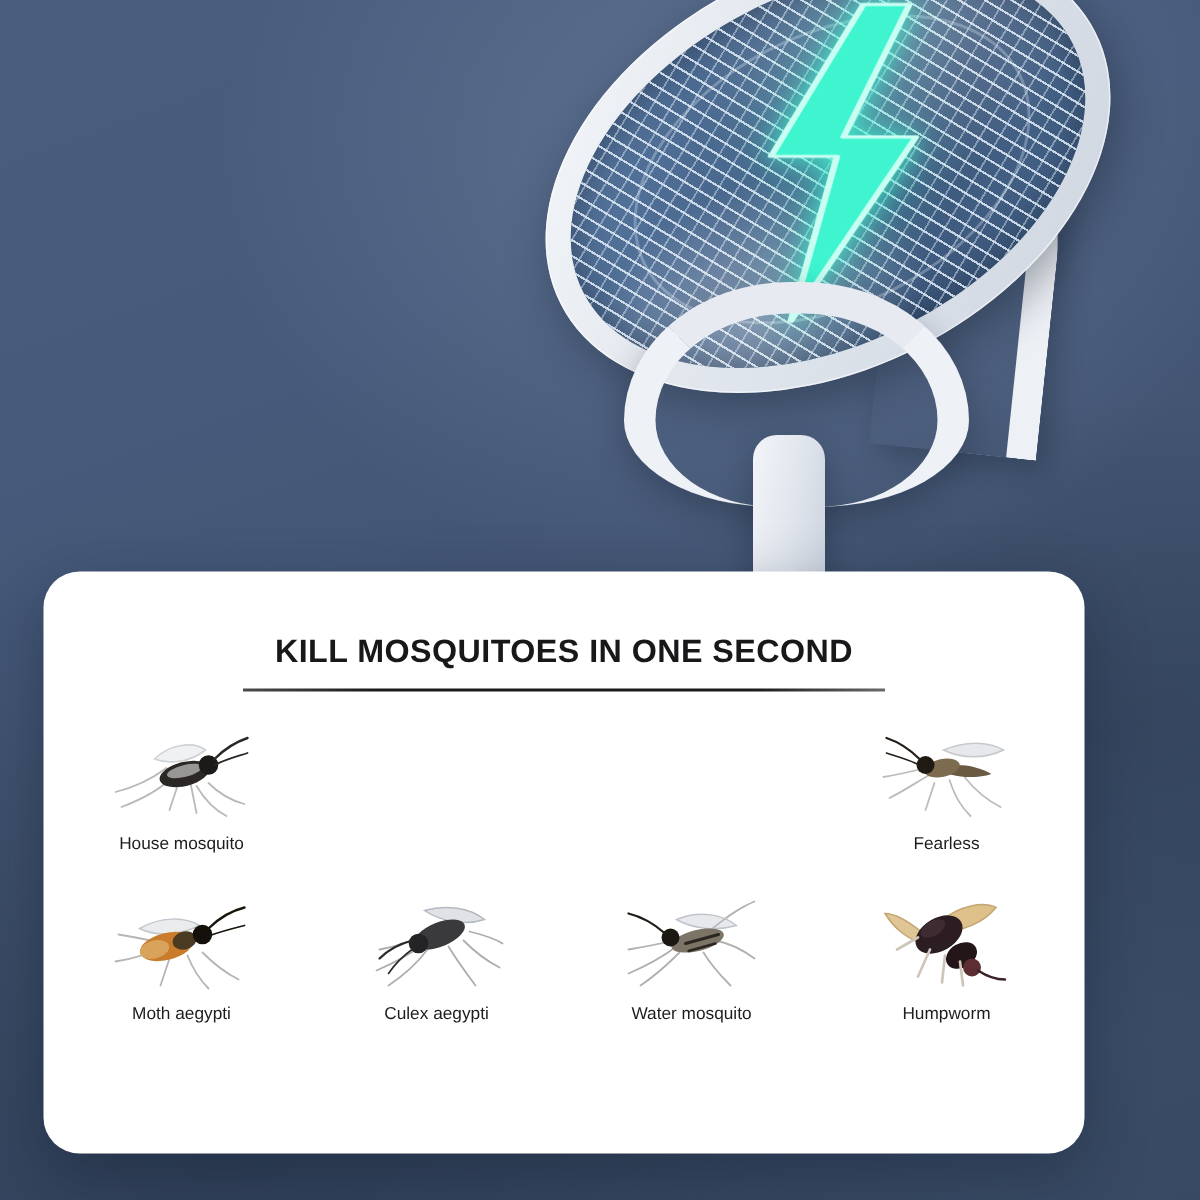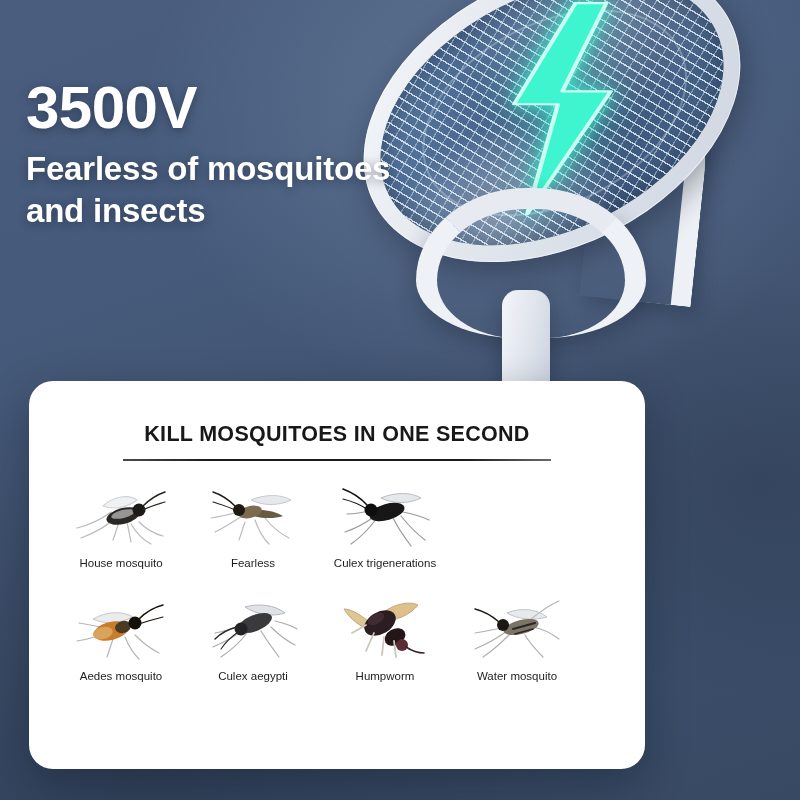--- a/index.html
+++ b/index.html
@@ -168,21 +168,21 @@
     box-sizing: border-box;
     transform: rotate(6deg);
     box-shadow: 6px 6px 18px rgba(15,24,40,0.28);
   }
 
   
   .card {
     position: absolute;
     left: 29px;
     top: 381px;
-    width: 616px;
+    width: 694px;
     height: 388px;
     background: #ffffff;
     border-radius: 24px;
     box-shadow: 0 14px 40px rgba(12,22,38,0.34);
     z-index: 8;
     overflow: hidden;
   }
   .card-title {
     margin: 0;
     padding: 41px 0 0 0;
@@ -198,20 +198,21 @@
     margin: 12px auto 0 auto;
     background: linear-gradient(90deg, #4b4b4d 0%, #1c1c1e 20%, #1c1c1e 80%, #6a6a6d 100%);
   }
 
   .grid {
     margin-top: 16px;
     padding: 0 26px;
   }
   .grid-row {
     display: flex;
+    justify-content: space-between;
     align-items: flex-end;
   }
   .grid-row + .grid-row { margin-top: 19px; }
   .cell {
     width: 132px;
     text-align: center;
   }
   .bug-slot {
     height: 78px;
     display: flex;
@@ -249,24 +250,20 @@
             <polygon points="38,2 10,96 30,96 16,198 54,84 32,84 52,2" fill="#3ef5d0" stroke="#c9fff3" stroke-width="2" stroke-linejoin="round"></polygon>
           </svg>
         </div>
       </div>
     </div>
 
     <div class="racket-neck"></div>
     <div class="racket-handle"></div>
   </div>
 
-  <div class="headline">
-    <p class="voltage">3500V</p>
-    <p class="tagline">Fearless of mosquitoes and insects</p>
-  </div>
 
   <div class="card">
     <h2 class="card-title">KILL MOSQUITOES IN ONE SECOND</h2>
     <div class="card-rule"></div>
 
     <div class="grid">
 
       <div class="grid-row">
         <div class="cell">
           <div class="bug-slot">
@@ -308,40 +305,20 @@
               <circle cx="34" cy="26" r="6" fill="#1f1a14"></circle>
               <path d="M30 22 C22 14 14 10 8 8" stroke="#241e16" stroke-width="1.5" fill="none" stroke-linecap="round"></path>
               <path d="M30 26 C22 22 14 20 8 18" stroke="#241e16" stroke-width="1.1" fill="none" stroke-linecap="round"></path>
             </svg>
           </div>
           <div class="cell-label">Fearless</div>
         </div>
 
 
 
-        <div class="cell">
-          <div class="bug-slot">
-            <svg width="96" height="64" viewBox="0 0 96 64">
-              <g stroke="#9a9a9a" stroke-width="1.2" fill="none" stroke-linecap="round">
-                <path d="M10 30 C20 30 28 28 36 26"></path>
-                  <path d="M8 48 C20 44 30 38 38 32"></path>
-                <path d="M14 60 C26 52 34 42 40 34"></path>
-                <path d="M56 34 C62 46 68 54 74 62"></path>
-                  <path d="M64 32 C72 42 80 50 88 56"></path>
-                <path d="M66 28 C76 30 84 32 92 36"></path>
-              </g>
-              <path d="M44 14 C58 8 74 8 84 14 C72 20 56 20 44 14 Z" fill="rgba(190,195,202,0.40)" stroke="#b9bec5" stroke-width="1"></path>
-              <ellipse cx="50" cy="28" rx="18" ry="8" transform="rotate(-16 50 28)" fill="#171717"></ellipse>
-              <circle cx="34" cy="26" r="6.5" fill="#0e0e0e"></circle>
-              <path d="M30 21 C22 12 14 8 6 5" stroke="#121212" stroke-width="1.6" fill="none" stroke-linecap="round"></path>
-              <path d="M30 25 C22 20 14 17 6 15" stroke="#121212" stroke-width="1.2" fill="none" stroke-linecap="round"></path>
-            </svg>
-          </div>
-          <div class="cell-label">Culex trigenerations</div>
-        </div>
       </div>
 
       <div class="grid-row">
         <div class="cell">
           <div class="bug-slot">
             <svg width="96" height="64" viewBox="0 0 96 64">
               <g stroke="#b5b5b5" stroke-width="1.2" fill="none" stroke-linecap="round">
                 <path d="M6 26 C18 28 28 30 36 32"></path>
                   <path d="M4 44 C18 42 28 38 36 34"></path>
                 <path d="M52 40 C56 50 60 56 66 62"></path>
@@ -350,21 +327,21 @@
               </g>
               <path d="M20 22 C34 14 50 14 60 20 C48 26 32 28 20 22 Z" fill="rgba(205,209,215,0.42)" stroke="#c3c7cd" stroke-width="1"></path>
               <ellipse cx="38" cy="34" rx="18" ry="9" transform="rotate(-14 38 34)" fill="#c97c2b"></ellipse>
               <ellipse cx="30" cy="36" rx="10" ry="6" transform="rotate(-14 30 36)" fill="#d8a35a"></ellipse>
               <ellipse cx="50" cy="30" rx="8" ry="6" transform="rotate(-14 50 30)" fill="#4a3a22"></ellipse>
               <circle cx="62" cy="26" r="6.5" fill="#14100a"></circle>
               <path d="M66 22 C74 14 82 10 90 8" stroke="#1a140c" stroke-width="1.6" fill="none" stroke-linecap="round"></path>
               <path d="M66 27 C74 24 82 22 90 20" stroke="#1a140c" stroke-width="1.2" fill="none" stroke-linecap="round"></path>
             </svg>
           </div>
-          <div class="cell-label">Aedes mosquito</div>
+          <div class="cell-label">Moth aegypti</div>
         </div>
 
         <div class="cell">
           <div class="bug-slot">
             <svg width="96" height="64" viewBox="0 0 96 64">
               <g stroke="#aeaeae" stroke-width="1.2" fill="none" stroke-linecap="round">
                 <path d="M10 36 C22 34 32 30 40 26"></path>
                   <path d="M8 50 C22 44 32 38 40 32"></path>
                 <path d="M16 60 C28 52 36 44 42 36"></path>
                 <path d="M56 34 C62 44 68 52 74 60"></path>
@@ -374,20 +351,42 @@
               <path d="M40 10 C54 6 70 8 80 16 C68 20 52 18 40 10 Z" fill="rgba(186,191,199,0.45)" stroke="#b4b9c1" stroke-width="1"></path>
               <ellipse cx="50" cy="26" rx="18" ry="8" transform="rotate(-22 50 26)" fill="#3a3a3c"></ellipse>
               <circle cx="36" cy="32" r="6.5" fill="#232325"></circle>
               <path d="M32 30 C24 32 16 36 10 42" stroke="#2a2a2c" stroke-width="1.5" fill="none" stroke-linecap="round"></path>
               <path d="M33 35 C26 40 20 46 16 52" stroke="#2a2a2c" stroke-width="1.1" fill="none" stroke-linecap="round"></path>
             </svg>
           </div>
           <div class="cell-label">Culex aegypti</div>
         </div>
 
+
+        <div class="cell">
+          <div class="bug-slot">
+            <svg width="96" height="64" viewBox="0 0 96 64">
+              <g stroke="#b0b0b0" stroke-width="1.2" fill="none" stroke-linecap="round">
+                <path d="M6 36 C18 34 28 32 36 30"></path>
+                  <path d="M6 52 C20 46 30 40 38 34"></path>
+                <path d="M14 60 C26 52 34 44 40 38"></path>
+                <path d="M56 38 C62 48 68 54 74 60"></path>
+                <path d="M62 22 C72 14 80 8 90 4"></path>
+                <path d="M64 30 C74 32 82 36 90 42"></path>
+              </g>
+              <path d="M38 16 C52 10 68 12 78 20 C64 24 48 22 38 16 Z" fill="rgba(198,203,210,0.42)" stroke="#bfc4cb" stroke-width="1"></path>
+              <ellipse cx="52" cy="30" rx="18" ry="7" transform="rotate(-14 52 30)" fill="#7d7468"></ellipse>
+              <path d="M44 32 L66 26" stroke="#2a2620" stroke-width="2" stroke-linecap="round"></path>
+              <path d="M46 37 L64 32" stroke="#2a2620" stroke-width="1.6" stroke-linecap="round"></path>
+              <circle cx="34" cy="28" r="6" fill="#1b1813"></circle>
+              <path d="M30 25 C22 18 14 14 6 12" stroke="#201c16" stroke-width="1.5" fill="none" stroke-linecap="round"></path>
+            </svg>
+          </div>
+          <div class="cell-label">Water mosquito</div>
+        </div>
 
         <div class="cell">
           <div class="bug-slot">
             <svg width="90" height="64" viewBox="0 0 90 64">
               <path d="M40 18 C54 6 70 4 78 8 C70 18 56 24 42 24 Z" fill="#ddc08a" stroke="#c2a673" stroke-width="1"></path>
               <path d="M28 24 C18 16 10 12 4 12 C10 22 20 30 30 32 Z" fill="#e0c694" stroke="#c2a673" stroke-width="1"></path>
               <ellipse cx="40" cy="26" rx="17" ry="11" transform="rotate(-30 40 26)" fill="#2b1d22"></ellipse>
               <ellipse cx="36" cy="22" rx="9" ry="5" transform="rotate(-30 36 22)" fill="#3f2b32"></ellipse>
               <ellipse cx="55" cy="40" rx="11" ry="8" transform="rotate(-30 55 40)" fill="#241519"></ellipse>
               <circle cx="62" cy="48" r="6" fill="#5c2d33"></circle>
@@ -395,40 +394,18 @@
                 <path d="M34 36 L26 54"></path>
                   <path d="M44 40 L42 58"></path>
                   <path d="M54 44 L56 60"></path>
                 <path d="M26 28 L12 36"></path>
               </g>
               <path d="M66 50 C72 54 78 56 84 56" stroke="#3a2228" stroke-width="1.6" fill="none" stroke-linecap="round"></path>
             </svg>
           </div>
           <div class="cell-label">Humpworm</div>
         </div>
-
-        <div class="cell">
-          <div class="bug-slot">
-            <svg width="96" height="64" viewBox="0 0 96 64">
-              <g stroke="#b0b0b0" stroke-width="1.2" fill="none" stroke-linecap="round">
-                <path d="M6 36 C18 34 28 32 36 30"></path>
-                  <path d="M6 52 C20 46 30 40 38 34"></path>
-                <path d="M14 60 C26 52 34 44 40 38"></path>
-                <path d="M56 38 C62 48 68 54 74 60"></path>
-                <path d="M62 22 C72 14 80 8 90 4"></path>
-                <path d="M64 30 C74 32 82 36 90 42"></path>
-              </g>
-              <path d="M38 16 C52 10 68 12 78 20 C64 24 48 22 38 16 Z" fill="rgba(198,203,210,0.42)" stroke="#bfc4cb" stroke-width="1"></path>
-              <ellipse cx="52" cy="30" rx="18" ry="7" transform="rotate(-14 52 30)" fill="#7d7468"></ellipse>
-              <path d="M44 32 L66 26" stroke="#2a2620" stroke-width="2" stroke-linecap="round"></path>
-              <path d="M46 37 L64 32" stroke="#2a2620" stroke-width="1.6" stroke-linecap="round"></path>
-              <circle cx="34" cy="28" r="6" fill="#1b1813"></circle>
-              <path d="M30 25 C22 18 14 14 6 12" stroke="#201c16" stroke-width="1.5" fill="none" stroke-linecap="round"></path>
-            </svg>
-          </div>
-          <div class="cell-label">Water mosquito</div>
-        </div>
       </div>
 
     </div>
   </div>
 
 </div>
 
 </body></html>

